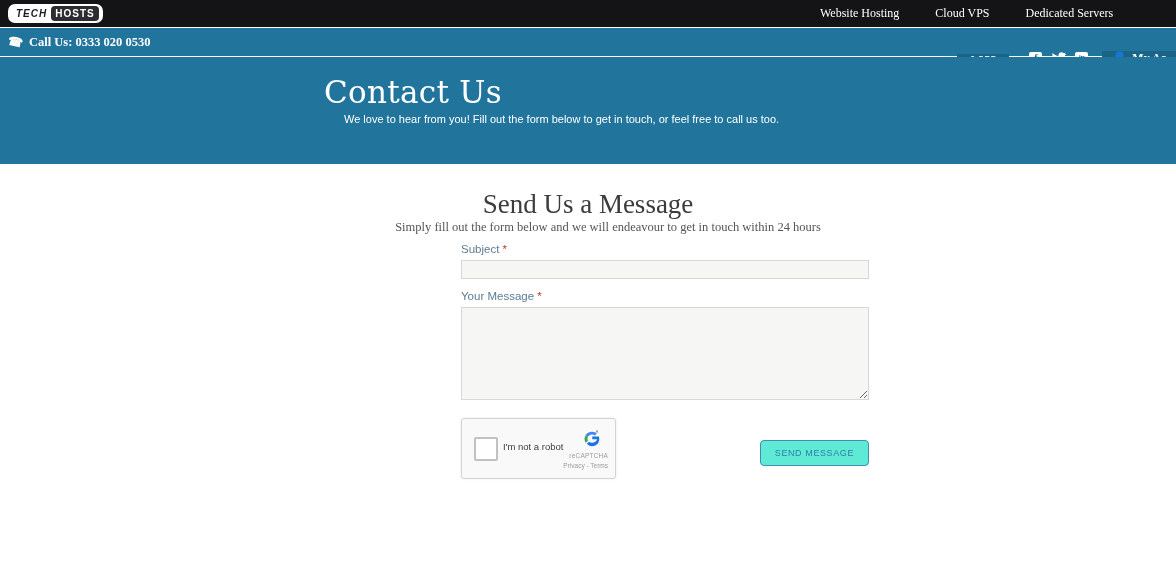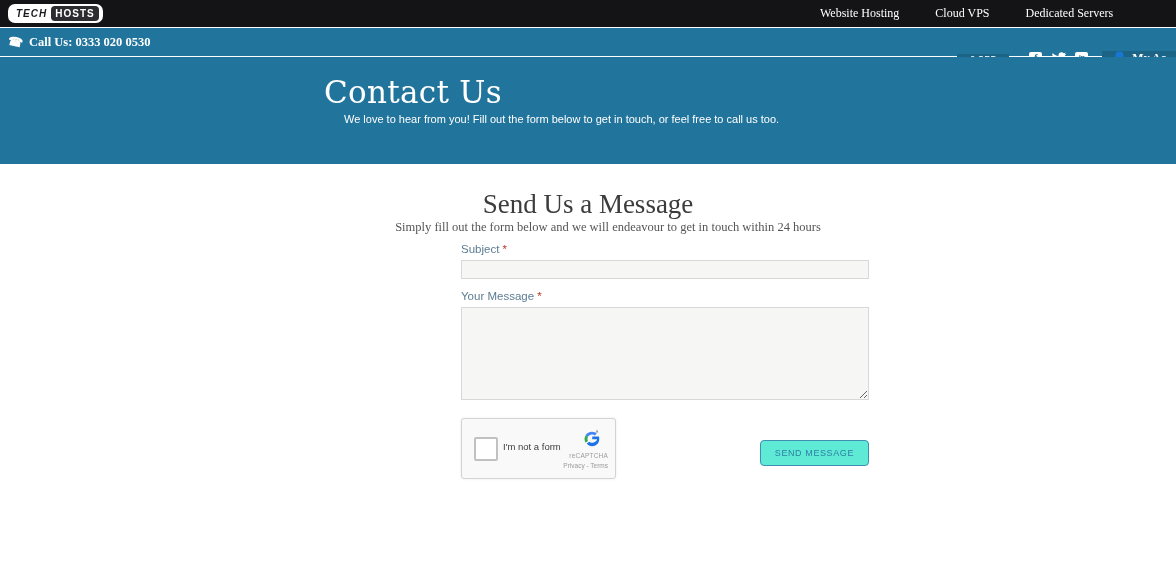--- a/index.html
+++ b/index.html
@@ -213,21 +213,21 @@
         <label class="flabel">
           <span>Your Message</span>
           <span class="req">*</span>
         </label>
         <textarea class="ftext" placeholder="" style=""></textarea>
       </div>
 
       <div class="bottomrow">
         <div class="recaptcha">
           <div class="rc-check"></div>
-          <div class="rc-label">I'm not a form</div>
+          <div class="rc-label">I'm not a robot</div>
           <svg class="rc-logo" viewBox="0 0 48 48" aria-hidden="true">
             <path fill="#4285f4" d="M24 9.5c4 0 7.2 1.4 9.6 3.6l-3.9 3.9C28.2 15.7 26.3 15 24 15c-3.6 0-6.7 2-8.2 5l-4.6-3.5C13.6 12.1 18.4 9.5 24 9.5z"></path>
             <path fill="#34a853" d="M11.2 16.5l4.6 3.5c-.5 1.2-.8 2.6-.8 4 0 1.4.3 2.8.8 4l-4.6 3.5C9.8 28.9 9 26.5 9 24s.8-4.9 2.2-7.5z"></path>
             <path fill="#1a73e8" d="M38.5 19h-14v5.5h9.8C33.1 29 29 31.5 24 31.5c-2.3 0-4.2-.7-5.7-2l-4.6 3.5C16.3 36.6 19.8 38.5 24 38.5c8.2 0 14.5-6 14.5-14.5 0-1.7-.2-3.4-.5-5z"></path>
             <path fill="#9aa0a6" d="M34 5l-3 6h6z"></path>
           </svg>
           <div class="rc-name">reCAPTCHA</div>
           <div class="rc-terms">Privacy - Terms</div>
         </div>
         <button class="send-btn">SEND MESSAGE</button>

